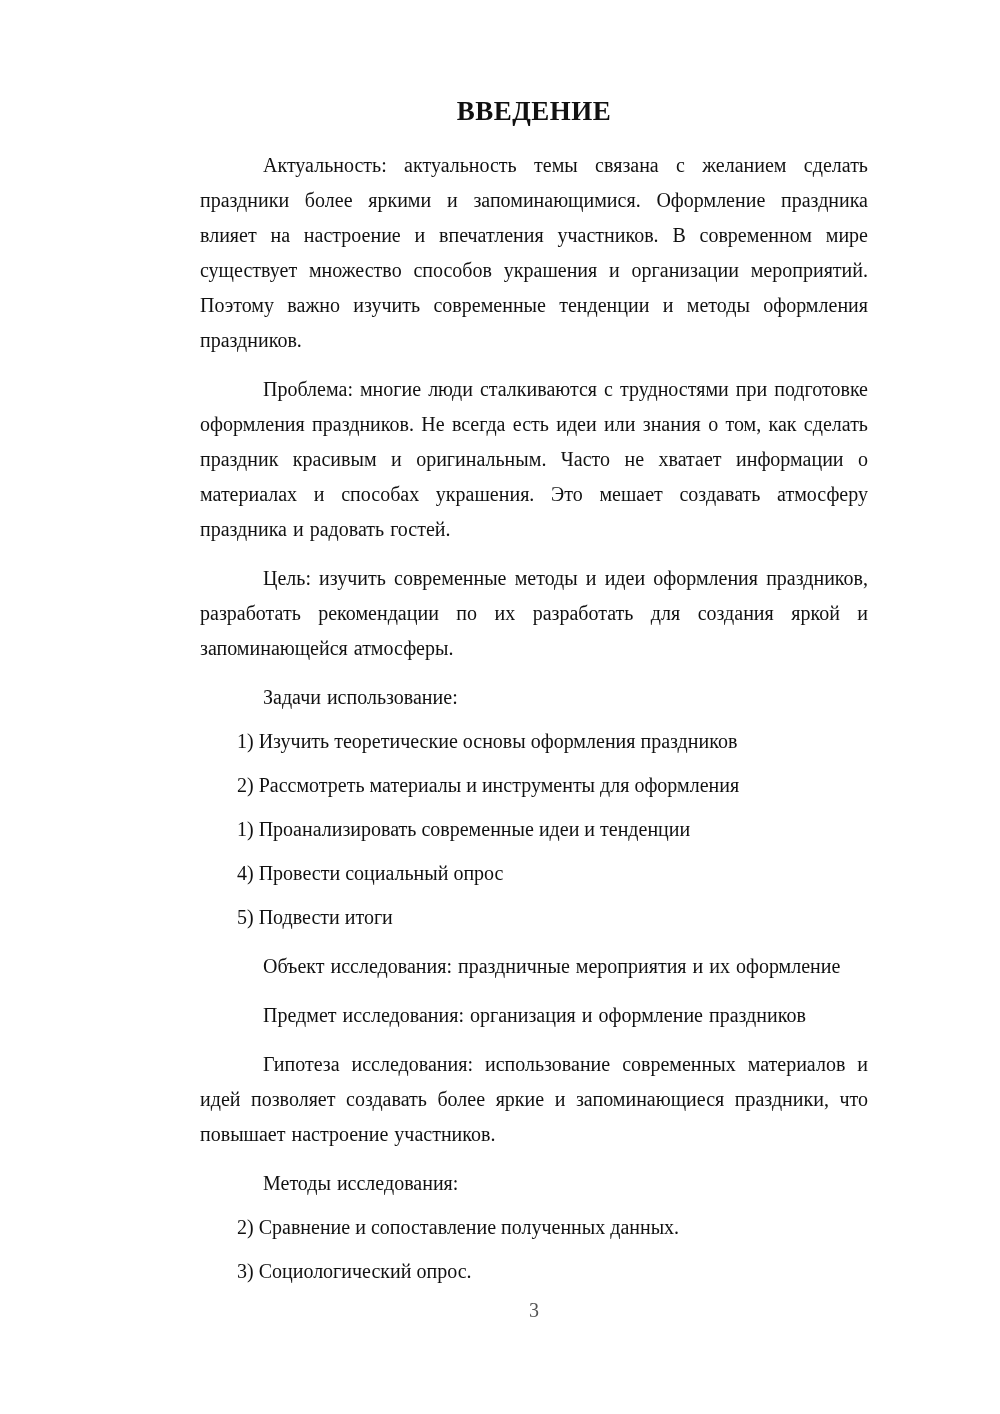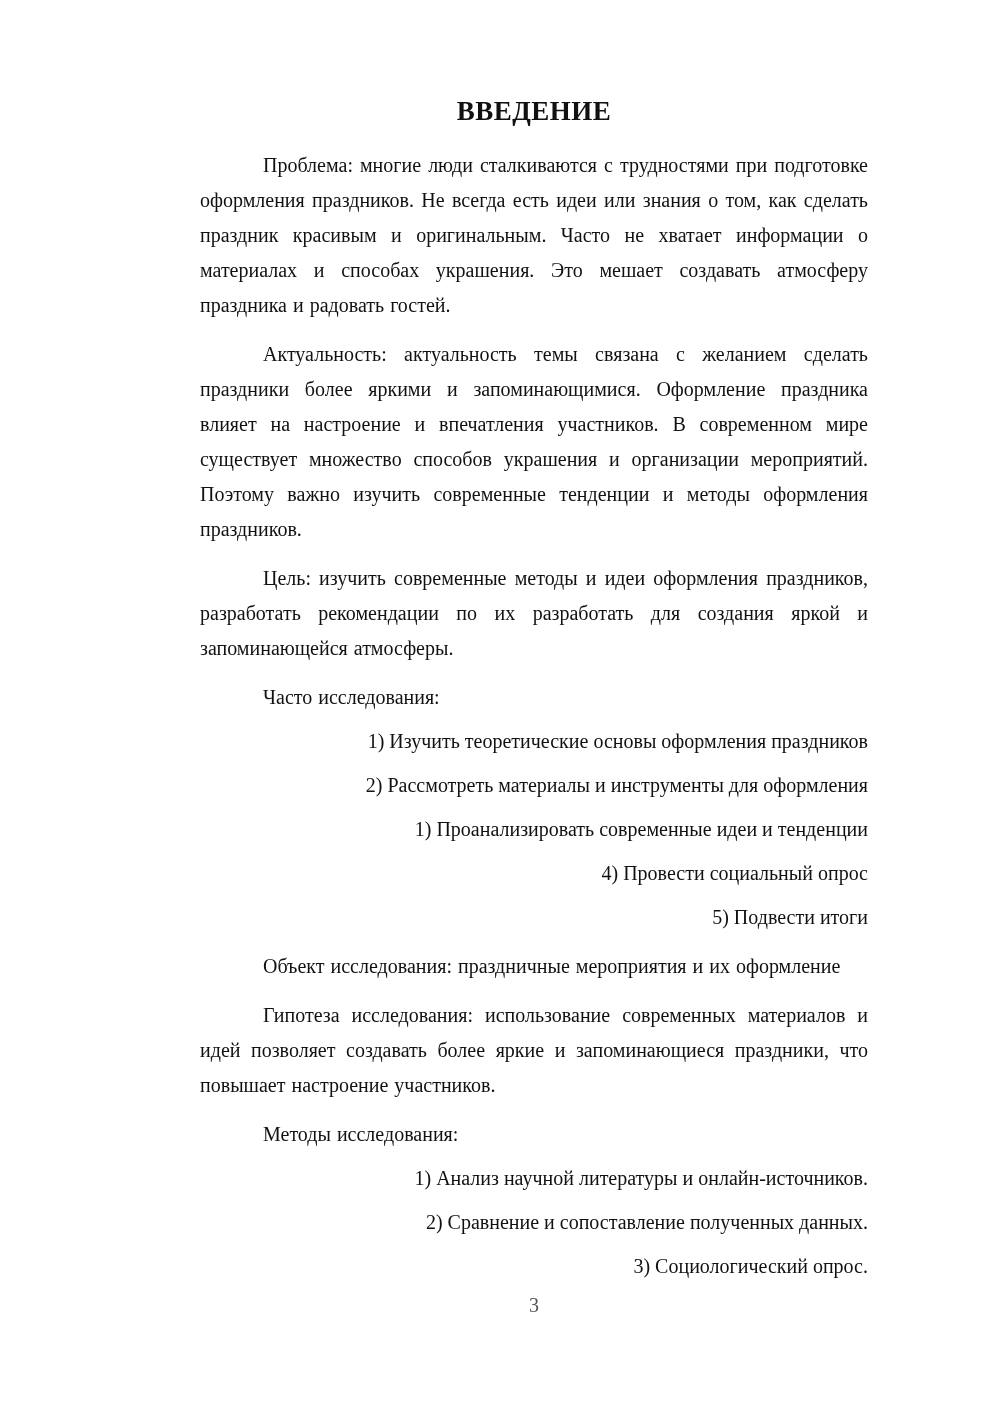--- a/index.html
+++ b/index.html
@@ -32,52 +32,52 @@
     font-size: 20px;
     line-height: 35px;
     text-align: justify;
     text-indent: 63px;
     word-spacing: 1px;
   }
   .list-item {
     margin: 9px 0 0 37px;
     font-size: 20px;
     line-height: 35px;
-    text-align: right;
+    text-align: left;
     text-indent: 0;
   }
   .page-number {
     margin: 6px 0 0 0;
     font-size: 20px;
     line-height: 30px;
     text-align: center;
     color: #555555;
   }
 </style>
 </head>
 <body>
 
 <div class="page">
 
   <h1 class="doc-title">ВВЕДЕНИЕ</h1>
 
+  <p class="para">Актуальность: актуальность темы связана с желанием сделать праздники более яркими и запоминающимися. Оформление праздника влияет на настроение и впечатления участников. В современном мире существует множество способов украшения и организации мероприятий. Поэтому важно изучить современные тенденции и методы оформления праздников.</p>
   <p class="para">Проблема: многие люди сталкиваются с трудностями при подготовке оформления праздников. Не всегда есть идеи или знания о том, как сделать праздник красивым и оригинальным. Часто не хватает информации о материалах и способах украшения. Это мешает создавать атмосферу праздника и радовать гостей.</p>
-  <p class="para">Актуальность: актуальность темы связана с желанием сделать праздники более яркими и запоминающимися. Оформление праздника влияет на настроение и впечатления участников. В современном мире существует множество способов украшения и организации мероприятий. Поэтому важно изучить современные тенденции и методы оформления праздников.</p>
   <p class="para">Цель: изучить современные методы и идеи оформления праздников, разработать рекомендации по их разработать для создания яркой и запоминающейся атмосферы.</p>
-  <p class="para">Часто исследования:</p>
+  <p class="para">Задачи использование:</p>
 
   <p class="list-item">1) Изучить теоретические основы оформления праздников</p>
   <p class="list-item">2) Рассмотреть материалы и инструменты для оформления</p>
   <p class="list-item">1) Проанализировать современные идеи и тенденции</p>
   <p class="list-item">4) Провести социальный опрос</p>
   <p class="list-item">5) Подвести итоги</p>
 
   <p class="para">Объект исследования: праздничные мероприятия и их оформление</p>
+  <p class="para">Предмет исследования: организация и оформление праздников</p>
   <p class="para">Гипотеза исследования: использование современных материалов и идей позволяет создавать более яркие и запоминающиеся праздники, что повышает настроение участников.</p>
   <p class="para">Методы исследования:</p>
 
-  <p class="list-item">1) Анализ научной литературы и онлайн-источников.</p>
   <p class="list-item">2) Сравнение и сопоставление полученных данных.</p>
   <p class="list-item">3) Социологический опрос.</p>
 
   <div class="page-number">3</div>
 
 </div>
 
 </body></html>

